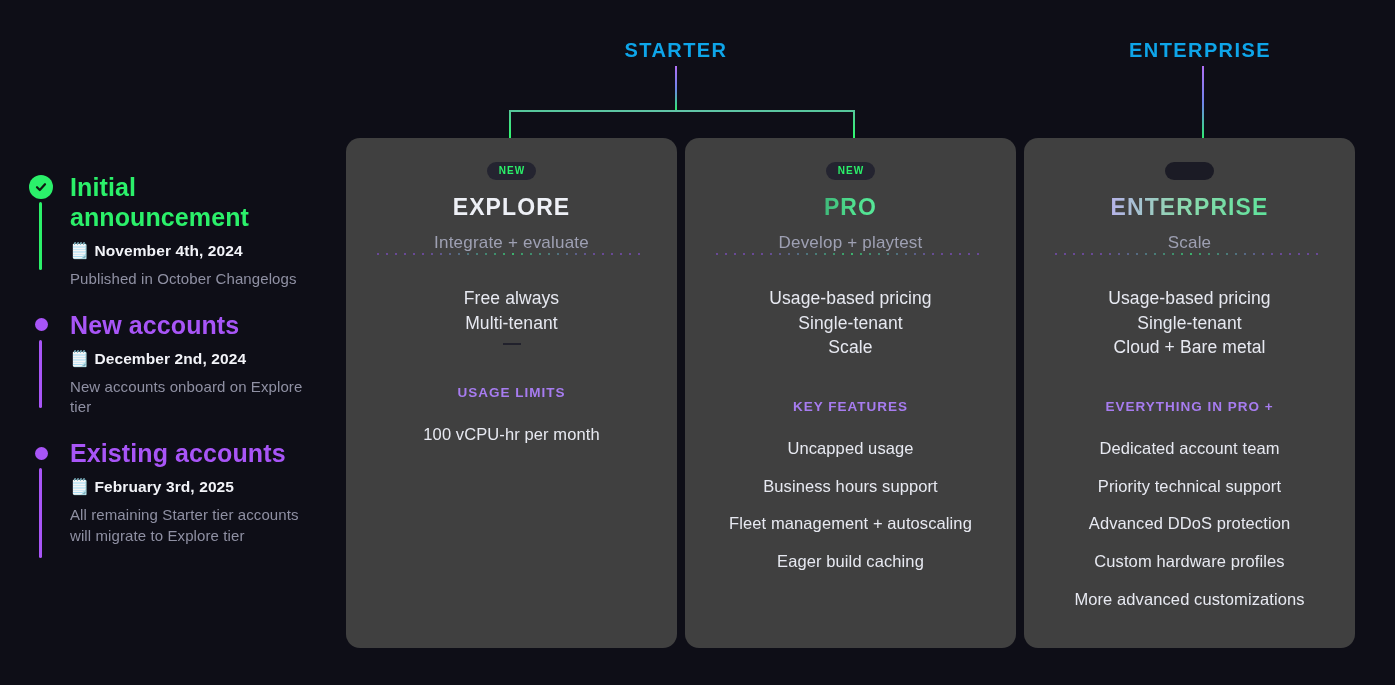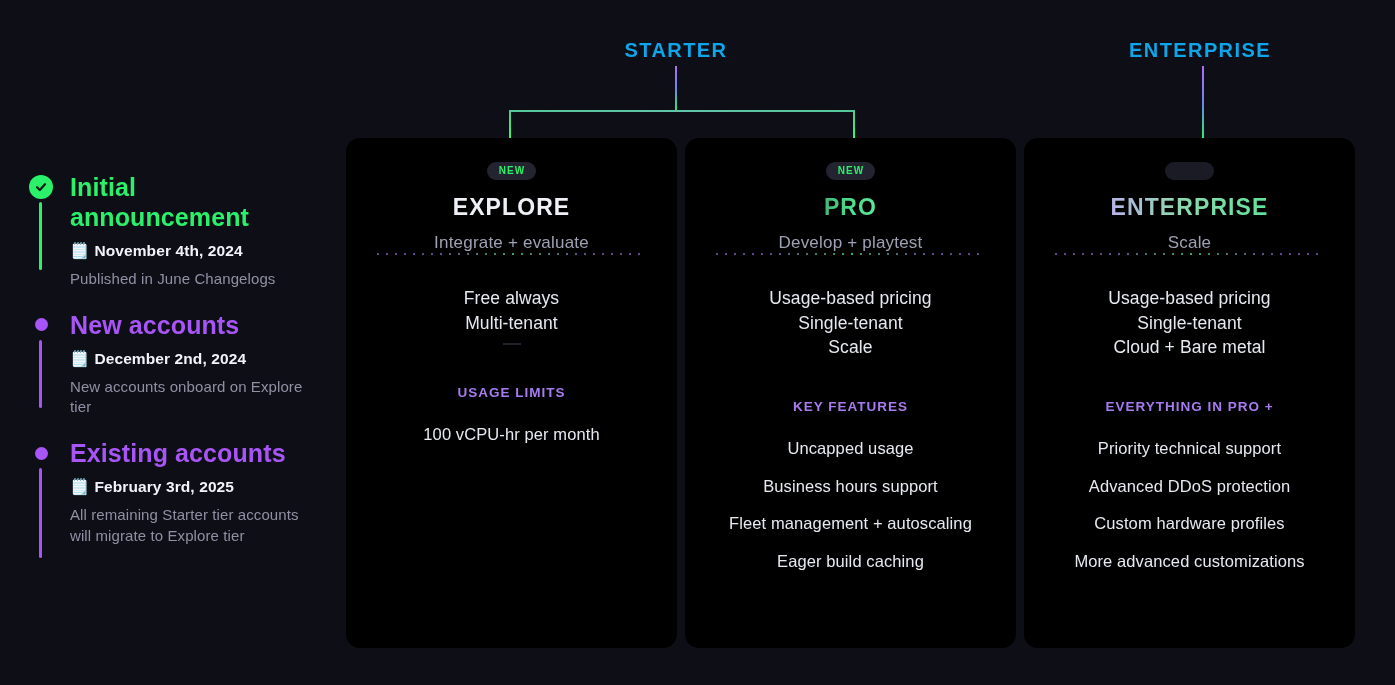--- a/index.html
+++ b/index.html
@@ -115,21 +115,21 @@
     left: 346px;
     top: 138px;
     width: 1020px;
     height: 510px;
     display: flex;
     gap: 8px;
   }
   .card {
     position: relative;
     width: 331px;
-    background: #000000;
+    background: #404040;
     border-radius: 14px;
     padding: 24px 18px 22px;
     display: flex;
     flex-direction: column;
     align-items: center;
   }
 
   .badge {
     font-size: 10px;
     font-weight: 700;
@@ -236,21 +236,21 @@
       <div class="tl-marker">
         <div class="tl-dot-check">
           <svg width="14" height="14" viewBox="0 0 14 14" aria-hidden="true">
             <path d="M3 7.2 L5.8 10 L11 4.2" fill="none" stroke="#0f1a12" stroke-width="2.2" stroke-linecap="round" stroke-linejoin="round"></path>
           </svg>
         </div>
       </div>
       <div class="tl-rail green" style="top:30px;height:68px;"></div>
       <div class="tl-title green">Initial announcement</div>
       <div class="tl-date"><span class="emo">🗒️</span><span>November 4th, 2024</span></div>
-      <div class="tl-desc">Published in June Changelogs</div>
+      <div class="tl-desc">Published in October Changelogs</div>
     </div>
 
     <div class="tl-item">
       <div class="tl-marker">
         <div class="tl-dot-small"></div>
       </div>
       <div class="tl-rail purple" style="top:30px;height:68px;"></div>
       <div class="tl-title purple">New accounts</div>
       <div class="tl-date"><span class="emo">🗒️</span><span>December 2nd, 2024</span></div>
       <div class="tl-desc">New accounts onboard on Explore tier</div>
@@ -310,20 +310,21 @@
       <div class="card-title grad-pg">ENTERPRISE</div>
       <div class="card-sub">Scale</div>
       <div class="divider"></div>
       <div class="summary">
         <div class="summary-line">Usage-based pricing</div>
         <div class="summary-line">Single-tenant</div>
         <div class="summary-line">Cloud + Bare metal</div>
       </div>
       <div class="section-head">EVERYTHING IN PRO +</div>
       <div class="feat-list">
+        <div class="feat">Dedicated account team</div>
         <div class="feat">Priority technical support</div>
         <div class="feat">Advanced DDoS protection</div>
         <div class="feat">Custom hardware profiles</div>
         <div class="feat">More advanced customizations</div>
       </div>
     </div>
 
   </div>
 </div>
 

